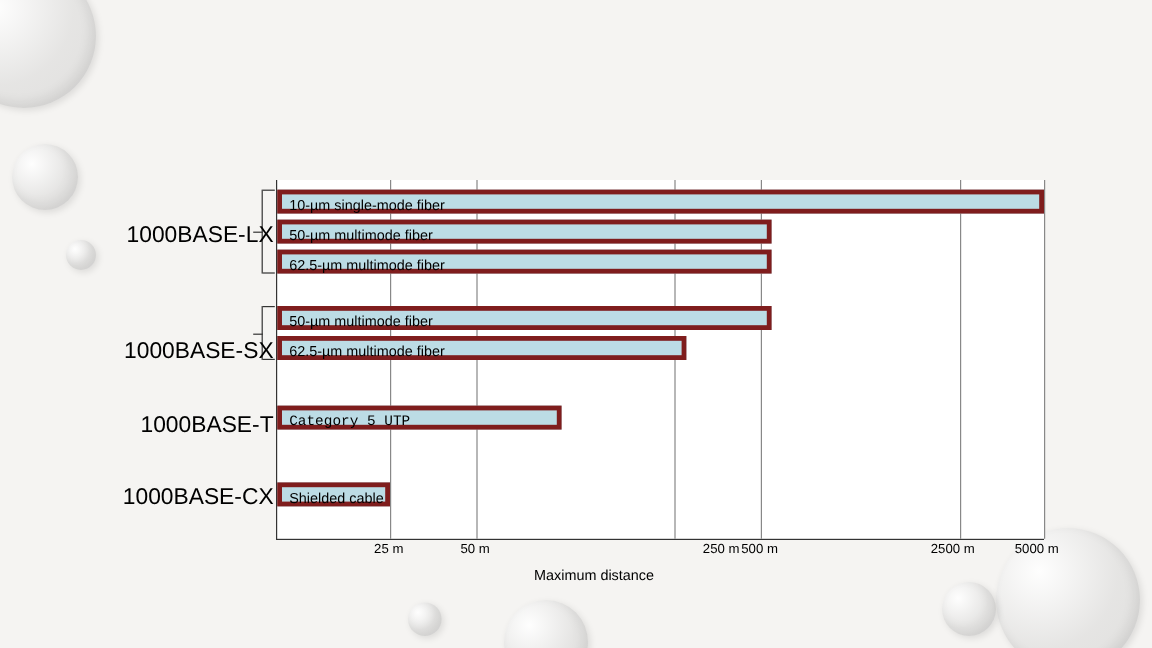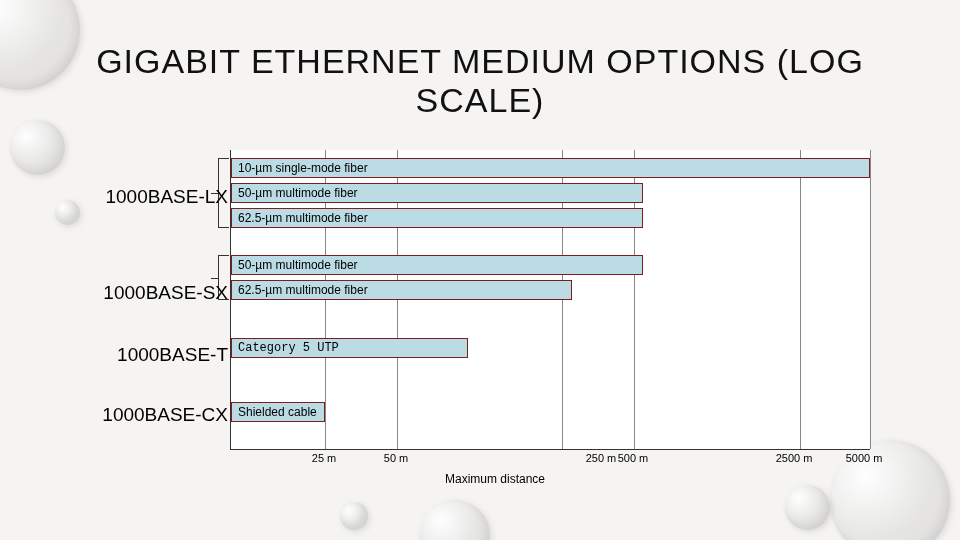--- a/index.html
+++ b/index.html
@@ -50,21 +50,21 @@
     top: 0;
     width: 0;
     height: 100%;
     border-left: 1px solid #888;
   }
   .barrow {
     position: absolute;
     left: 0;
     height: 20px;
     background: #bcdce5;
-    border: 1px solid #7f1d1d;
+    border: 4px solid #7f1d1d;
     font-size: 12px;
     padding-left: 6px;
     line-height: 18px;
     white-space: nowrap;
     color: #000;
   }
   .ylabel {
     position: absolute;
     right: 652px;
     font-size: 19px;
@@ -113,22 +113,21 @@
 
 <div class="bubble" style="left:-40px; top:-30px; width:120px; height:120px;"></div>
 <div class="bubble" style="left:10px; top:120px; width:55px; height:55px;"></div>
 <div class="bubble" style="left:55px; top:200px; width:25px; height:25px;"></div>
 <div class="bubble" style="right:10px; bottom:-20px; width:120px; height:120px;"></div>
 <div class="bubble" style="right:130px; bottom:10px; width:45px; height:45px;"></div>
 <div class="bubble" style="left:420px; bottom:-30px; width:70px; height:70px;"></div>
 <div class="bubble" style="left:340px; bottom:10px; width:28px; height:28px;"></div>
 
 <div class="title">
-  <span>GIGABIT ETHERNET MEDIUM OPTIONS (LOG</span><br>
-  <span>SCALE)</span>
+  <br>
 </div>
 
 <div class="chart">
 
   <div class="plot">
 
     <div class="grid" style="left:94px;"></div>
     <div class="grid" style="left:166px;"></div>
     <div class="grid" style="left:331px;"></div>
     <div class="grid" style="left:403px;"></div>

